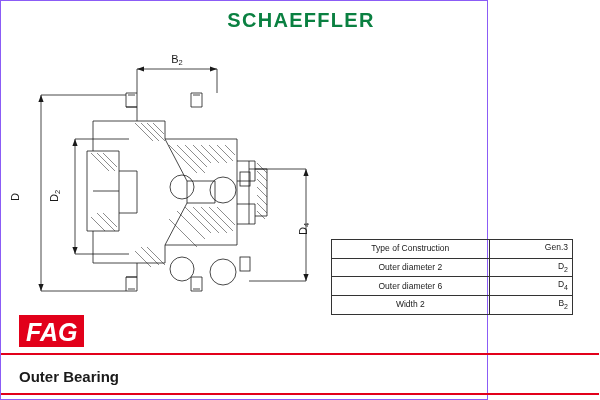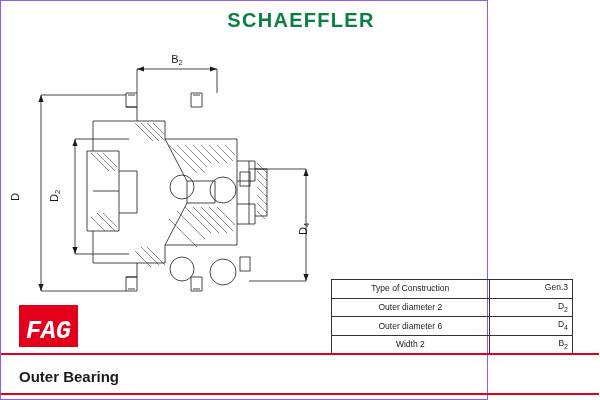--- a/index.html
+++ b/index.html
@@ -47,21 +47,20 @@
   }
   
   .spec-table {
     position: absolute;
     left: 330px;
     top: 238px;
     width: 242px;
     border-collapse: collapse;
     font-size: 8.5px;
     color: #1a1a1a;
-    margin-top: 40px;
   }
   .spec-table td {
     border: 1px solid #333333;
     height: 16px;
     padding: 0 4px;
     line-height: 15px;
   }
   .spec-table td.label {
     width: 160px;
     text-align: center;
@@ -74,26 +73,26 @@
     font-size: 7px;
     vertical-align: sub;
   }
   
   .fag-logo {
     position: absolute;
     left: 18px;
     bottom: 52px;
     background: #e2001a;
     color: #ffffff;
-    font-family: Liberation Mono, monospace;
+    font-family: Liberation Sans, sans-serif;
     font-weight: bold;
     font-style: italic;
     font-size: 25px;
     letter-spacing: 0px;
-    padding: 14px 7px 2px 7px;
+    padding: 4px 7px 2px 7px;
     line-height: 26px;
   }
   .footer-rule {
     position: absolute;
     left: 0;
     bottom: 44px;
     width: 598px;
     height: 2px;
     background: #e2001a;
   }

